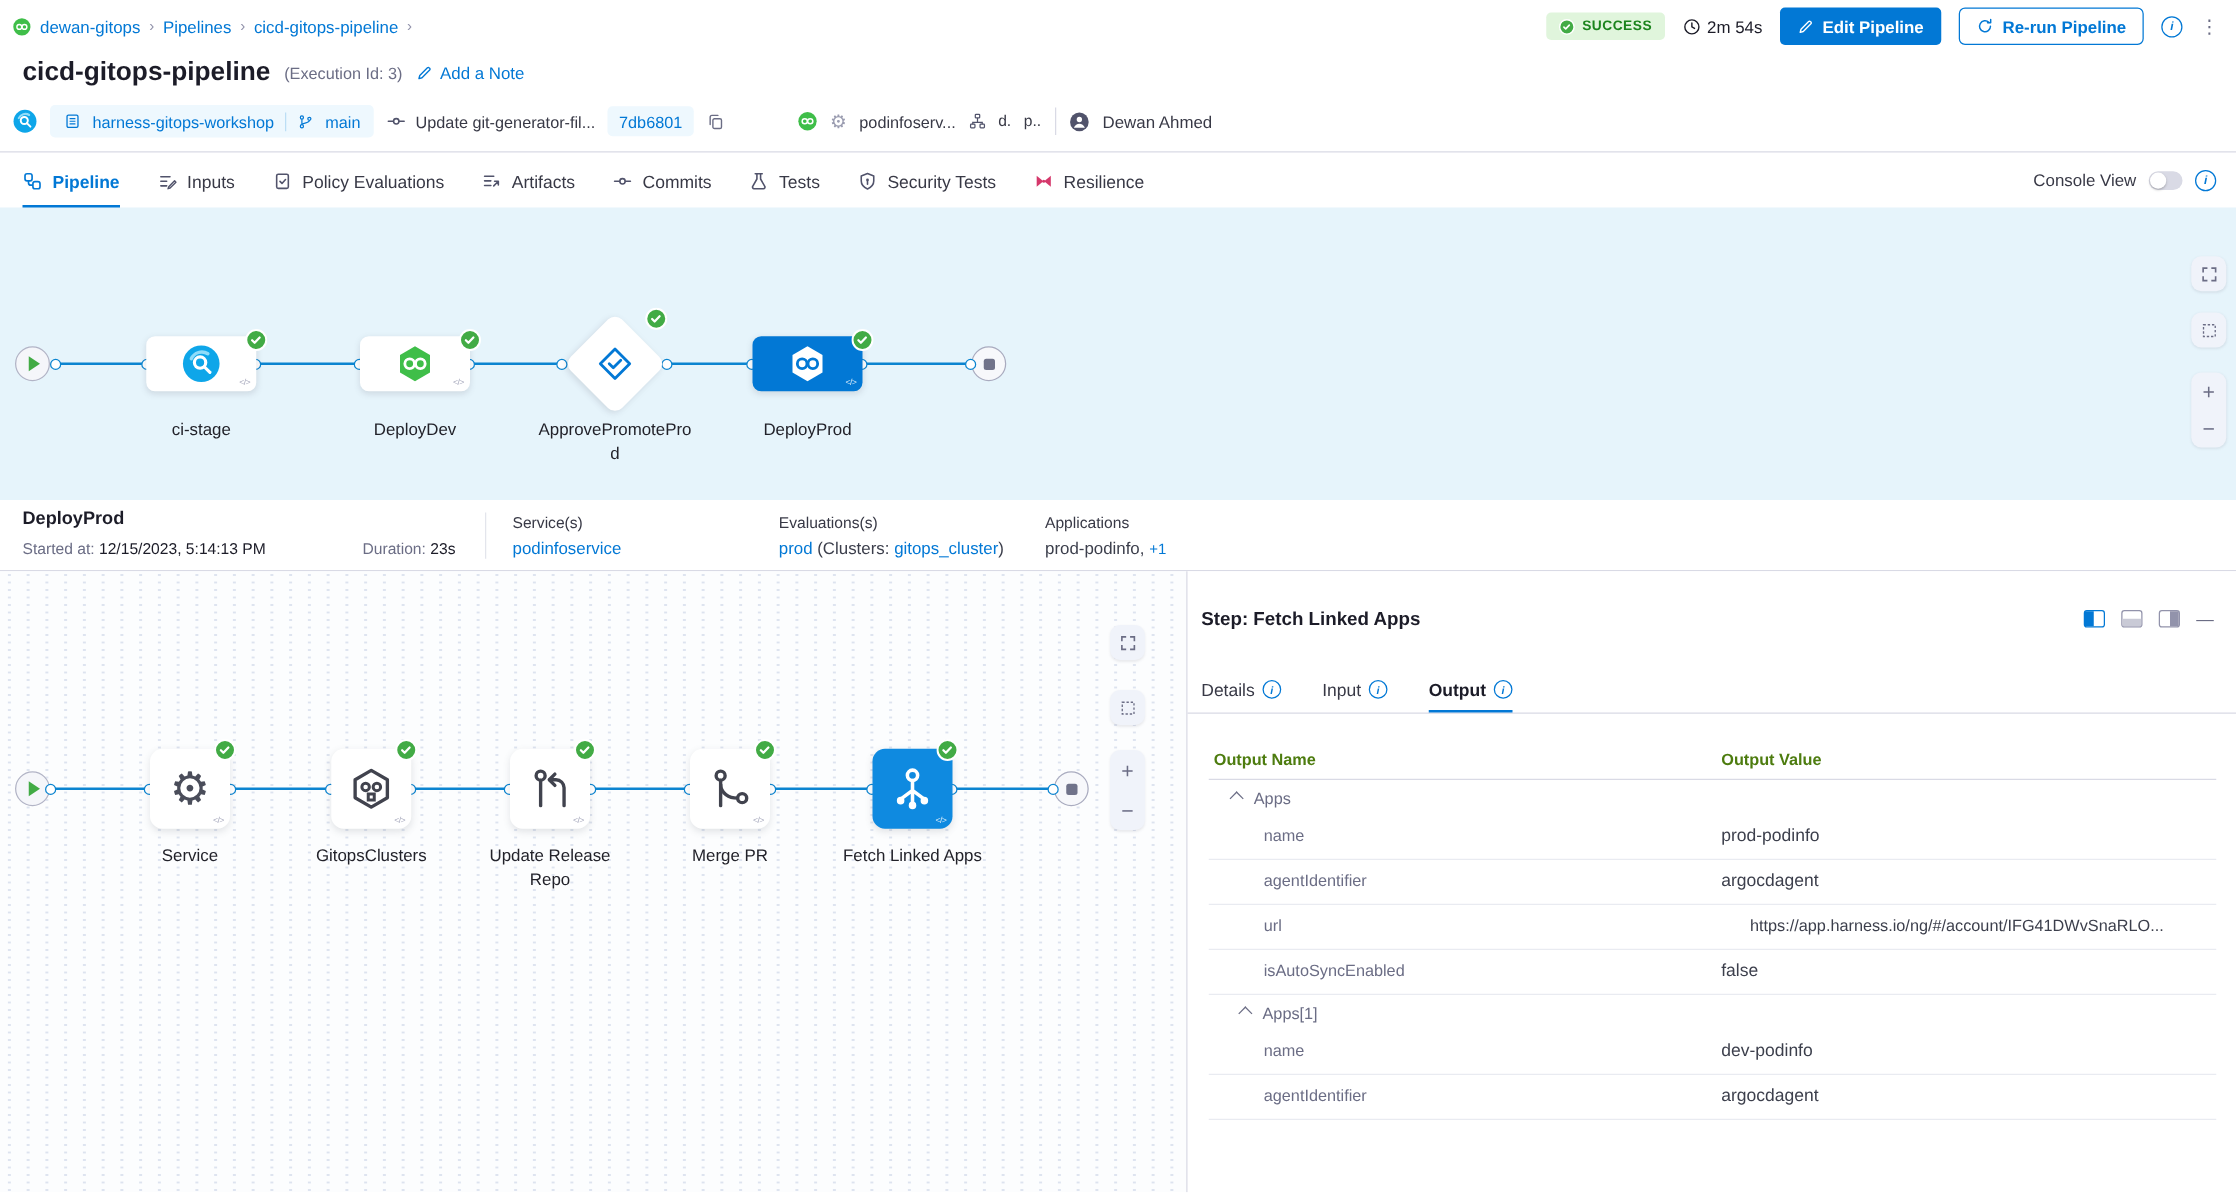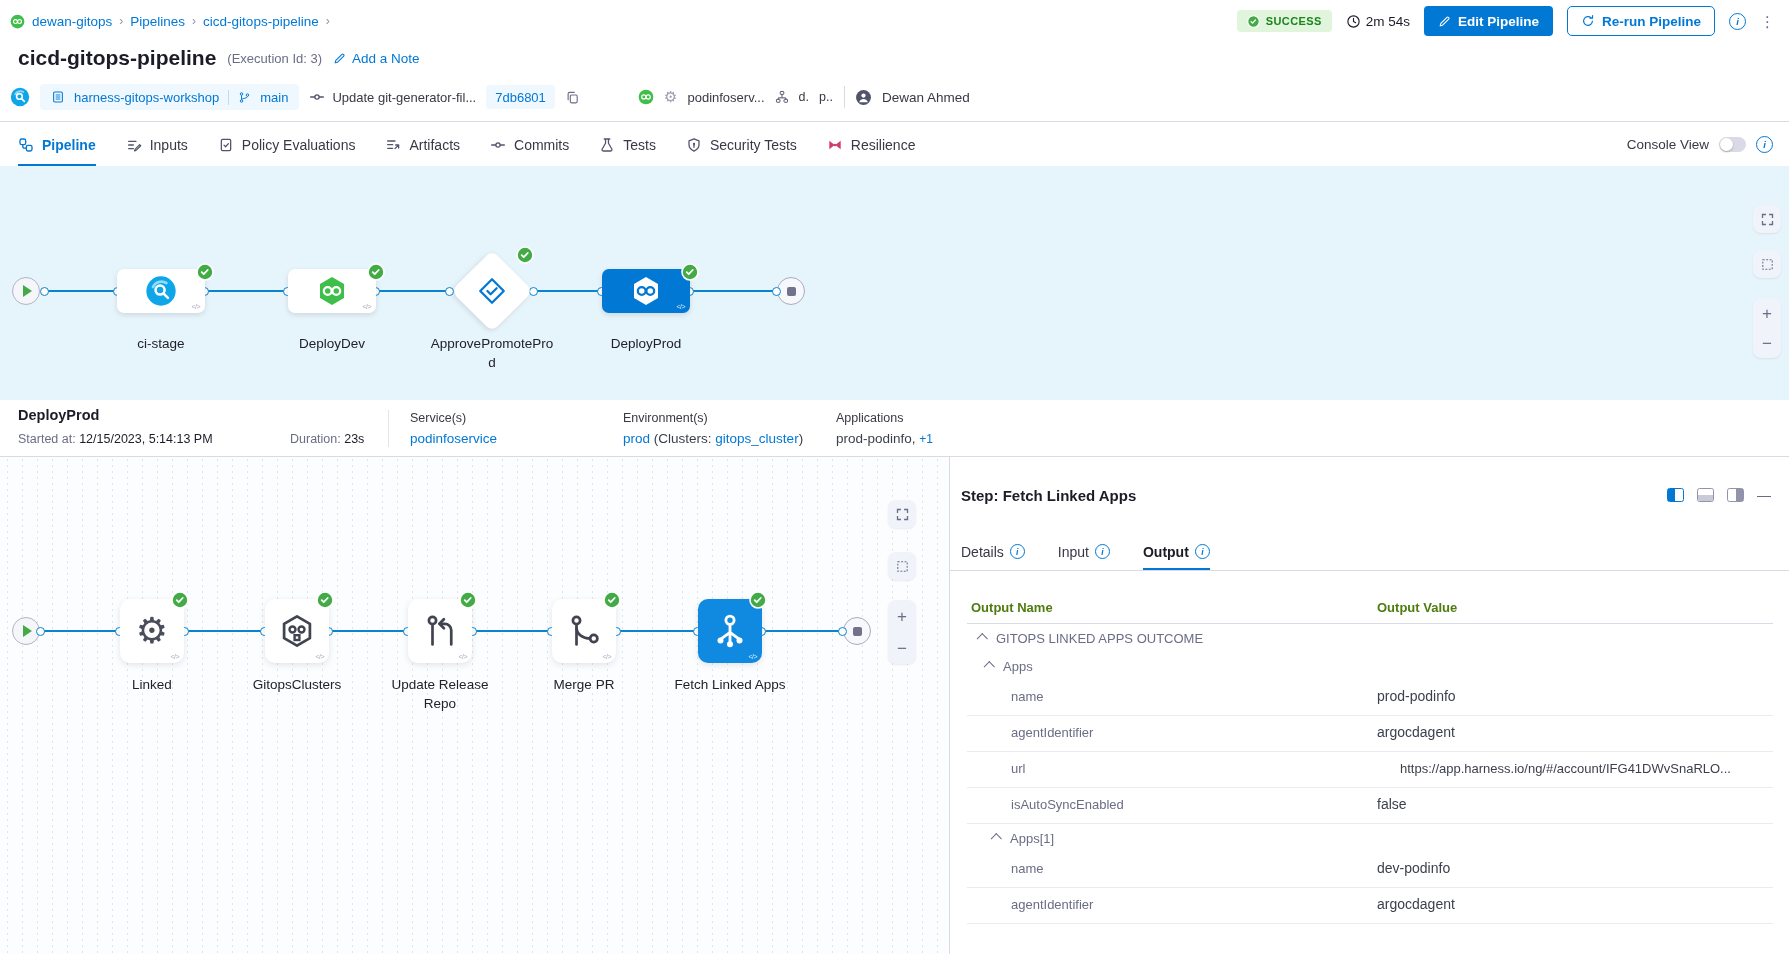--- a/index.html
+++ b/index.html
@@ -509,21 +509,21 @@
       <span>Started at:</span>
       <span class="ds-val">12/15/2023, 5:14:13 PM</span>
     </div>
     <div class="abs ds-small" style="left:290px;top:32px">
       <span>Duration:</span>
       <span class="ds-val">23s</span>
     </div>
     <div class="abs" style="left:388px;top:10px;width:1px;height:37px;background:#e3e5ec"></div>
     <div class="abs ds-col-label" style="left:410px;top:11px">Service(s)</div>
     <div class="abs link" style="left:410px;top:31px;font-size:13.5px">podinfoservice</div>
-    <div class="abs ds-col-label" style="left:623px;top:11px">Environment(s)</div>
+    <div class="abs ds-col-label" style="left:623px;top:11px">Evaluations(s)</div>
     <div class="abs" style="left:623px;top:31px;font-size:13.5px;color:#3c3f4c">
       <span class="link">prod</span>
       <span>(Clusters:</span>
       <span class="link">gitops_cluster</span><span>)</span>
     </div>
     <div class="abs ds-col-label" style="left:836px;top:11px">Applications</div>
     <div class="abs" style="left:836px;top:31px;font-size:13.5px;color:#3c3f4c">
       <span>prod-podinfo,</span>
       <span class="link" style="font-size:12px">+1</span>
     </div>
@@ -594,21 +594,21 @@
     <div class="stepbox blue" style="left:698px;top:142px">
       <svg width="38" height="38">
           <use href="#i-fetchapps"></use>
         </svg>
       <span class="codechip w">&lt;/&gt;</span>
     </div>
     <svg class="badge" style="left:749px;top:134px" width="18" height="18">
         <use href="#i-check-badge"></use>
       </svg>
 
-    <div class="nlabel" style="left:90px;top:218px;word-break:normal">Linked</div>
+    <div class="nlabel" style="left:90px;top:218px;word-break:normal">Service</div>
     <div class="nlabel" style="left:235px;top:218px;word-break:normal">GitopsClusters</div>
     <div class="nlabel" style="left:378px;top:218px;word-break:normal;width:124px">Update Release Repo</div>
     <div class="nlabel" style="left:522px;top:218px;word-break:normal">Merge PR</div>
     <div class="nlabel" style="left:674px;top:218px;word-break:normal;width:112px">Fetch Linked Apps</div>
 
     <div class="ctrlbtn" style="left:888px;top:43px">
       <svg width="15" height="15">
           <use href="#i-expand"></use>
         </svg>
     </div>
@@ -645,24 +645,20 @@
           <span>Output</span>
           <div class="info-i" style="width:13px;height:13px;font-size:8.5px">i</div>
         </div>
       </div>
     </div>
     <div class="out-table">
       <div class="thead">
         <span class="c1">Output Name</span>
         <span class="c2">Output Value</span>
       </div>
-      <div class="trow group lvl1">
-        <span class="chev"></span>
-        <span>GITOPS LINKED APPS OUTCOME</span>
-      </div>
       <div class="trow group lvl2">
         <span class="chev"></span>
         <span>Apps</span>
       </div>
       <div class="trow kv">
         <span class="klabel">name</span>
         <span class="kvalue">prod-podinfo</span>
       </div>
       <div class="trow kv">
         <span class="klabel">agentIdentifier</span>

